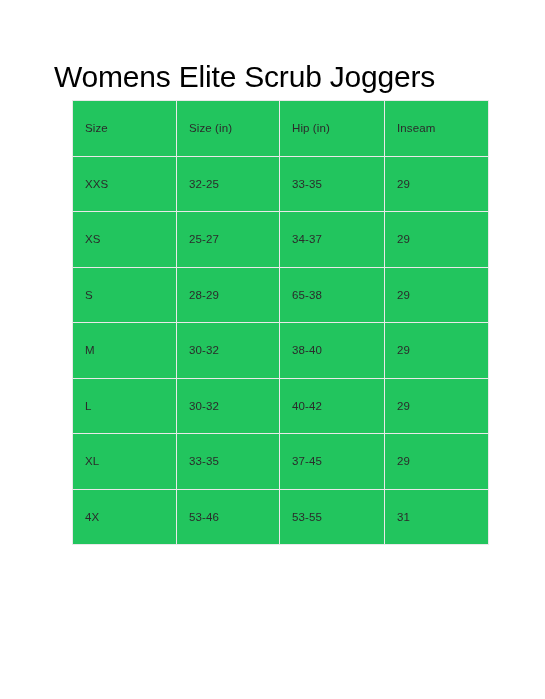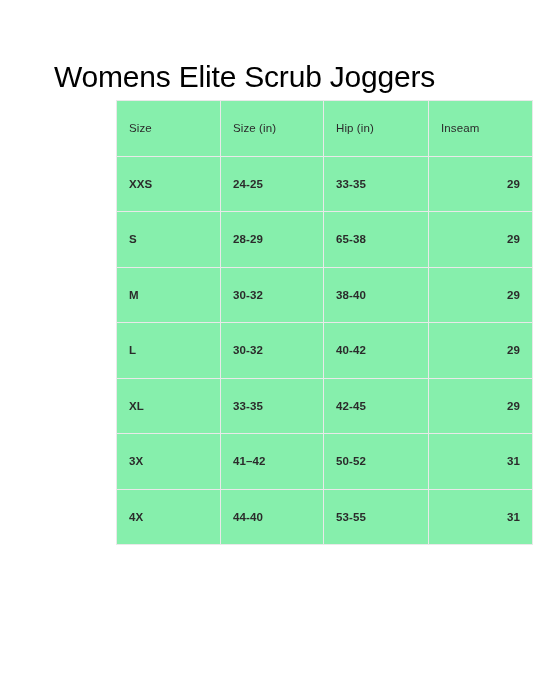--- a/index.html
+++ b/index.html
@@ -40,50 +40,49 @@
     position: absolute;
     left: 72px;
     top: 100px;
     width: 416px;
   }
 
   table.size-table {
     width: 416px;
     border-collapse: collapse;
     table-layout: fixed;
-    background: #86efac;
-    margin-left: 44px;
+    background: #22c55e;
   }
 
   table.size-table col.col-size    { width: 104px; }
   table.size-table col.col-waist   { width: 103px; }
   table.size-table col.col-hip     { width: 105px; }
   table.size-table col.col-inseam  { width: 104px; }
 
   table.size-table th,
   table.size-table td {
     border: 1px solid #e9e9e9;
     height: 55.5px;
     padding: 0 12px;
     font-size: 11.5px;
-    font-weight: 700;
+    font-weight: 400;
     color: #2b2b2b;
     text-align: left;
     vertical-align: middle;
     box-sizing: border-box;
     letter-spacing: 0.1px;
   }
 
   table.size-table th {
     color: #2b2b2b;
     font-weight: 400;
   }
 
   table.size-table td.num-right {
-    text-align: right;
+    text-align: left;
   }
 </style>
 </head>
 <body>
 
 <div class="page">
 
   <h1 class="page-title">Womens Elite Scrub Joggers</h1>
 
   <div class="size-table-wrap">
@@ -98,22 +97,28 @@
         <tr>
           <th>Size</th>
           <th>Size (in)</th>
           <th>Hip (in)</th>
           <th>Inseam</th>
         </tr>
       </thead>
       <tbody>
         <tr>
           <td>XXS</td>
-          <td>24-25</td>
+          <td>32-25</td>
           <td>33-35</td>
+          <td class="num-right">29</td>
+        </tr>
+        <tr>
+          <td>XS</td>
+          <td>25-27</td>
+          <td>34-37</td>
           <td class="num-right">29</td>
         </tr>
         <tr>
           <td>S</td>
           <td>28-29</td>
           <td>65-38</td>
           <td class="num-right">29</td>
         </tr>
         <tr>
           <td>M</td>
@@ -123,32 +128,26 @@
         </tr>
         <tr>
           <td>L</td>
           <td>30-32</td>
           <td>40-42</td>
           <td class="num-right">29</td>
         </tr>
         <tr>
           <td>XL</td>
           <td>33-35</td>
-          <td>42-45</td>
+          <td>37-45</td>
           <td class="num-right">29</td>
         </tr>
         <tr>
-          <td>3X</td>
-          <td>41–42</td>
-          <td>50-52</td>
-          <td class="num-right">31</td>
-        </tr>
-        <tr>
           <td>4X</td>
-          <td>44-40</td>
+          <td>53-46</td>
           <td>53-55</td>
           <td class="num-right">31</td>
         </tr>
       </tbody>
     </table>
   </div>
 
 </div>
 
 </body></html>

